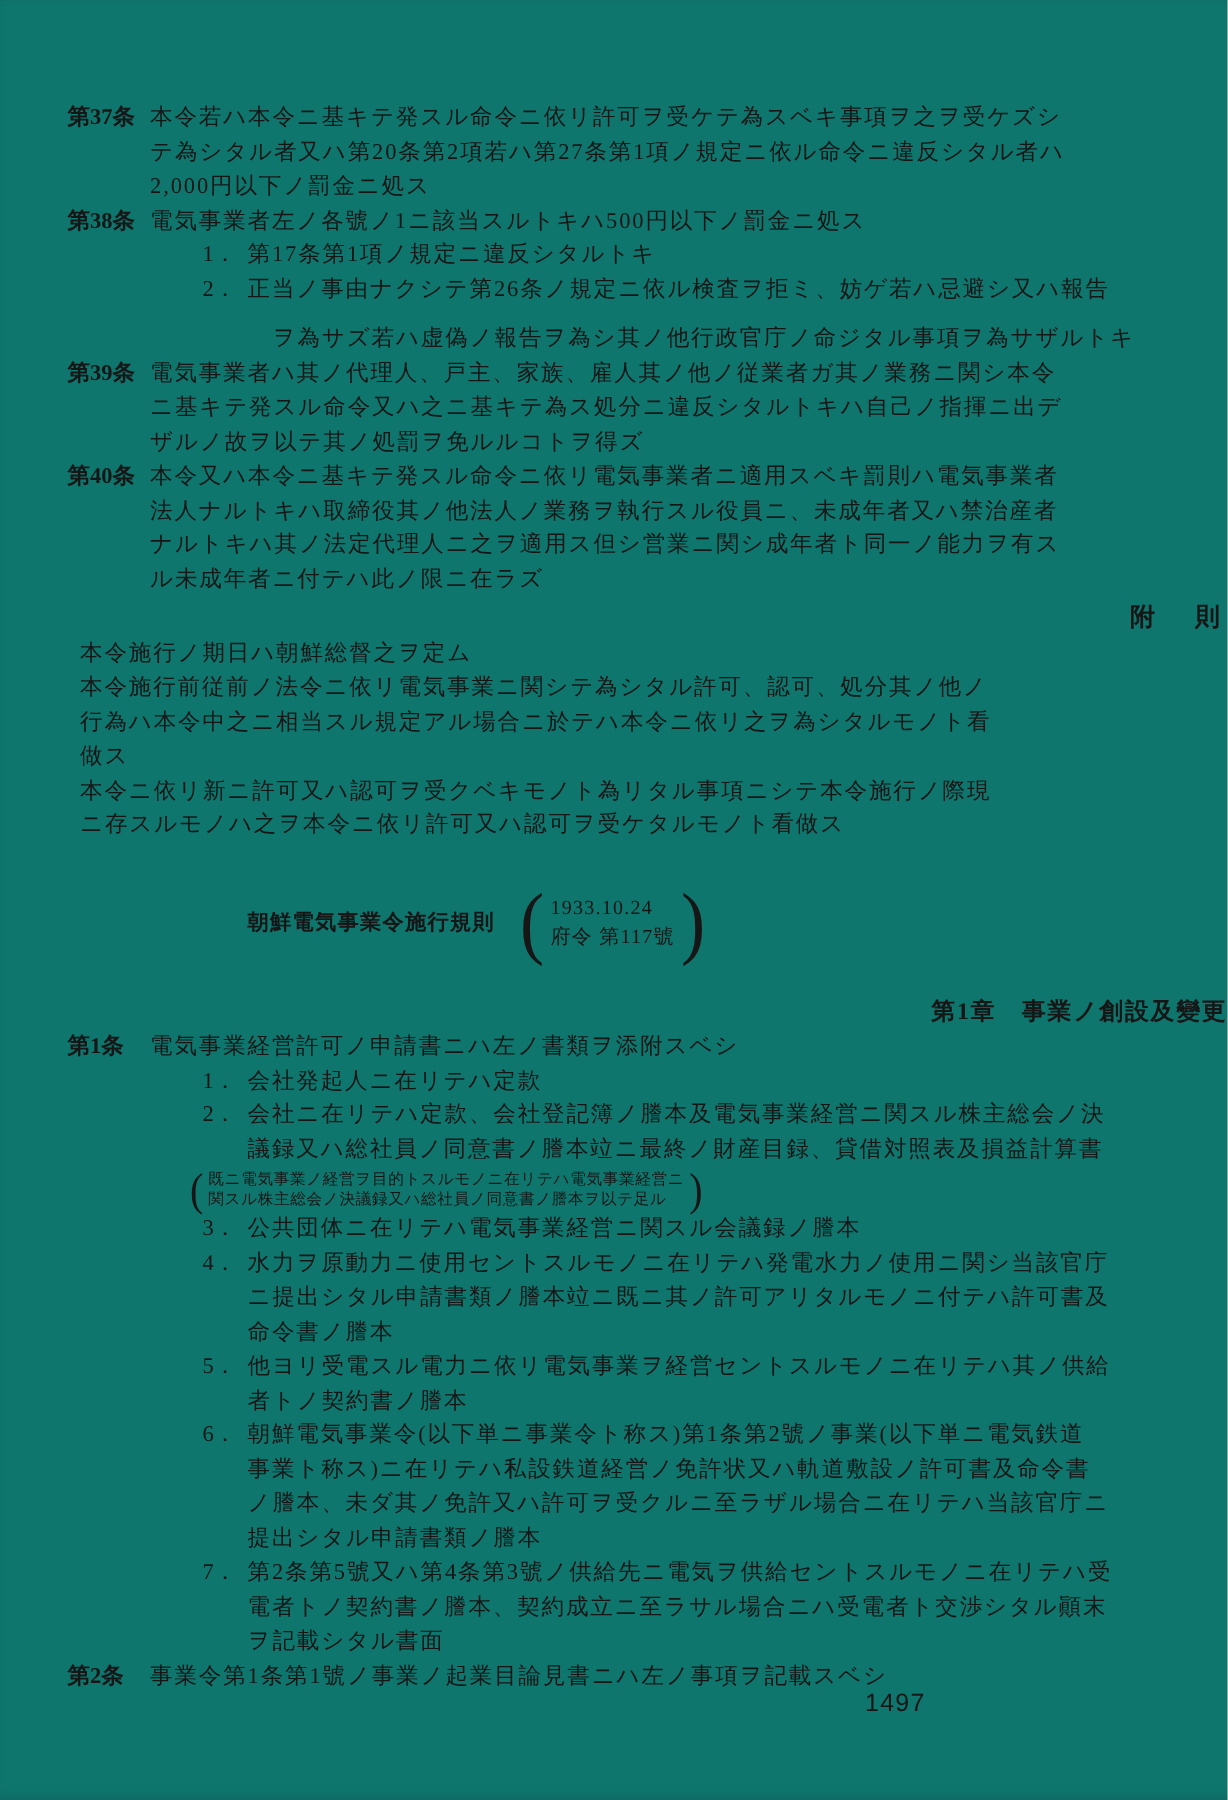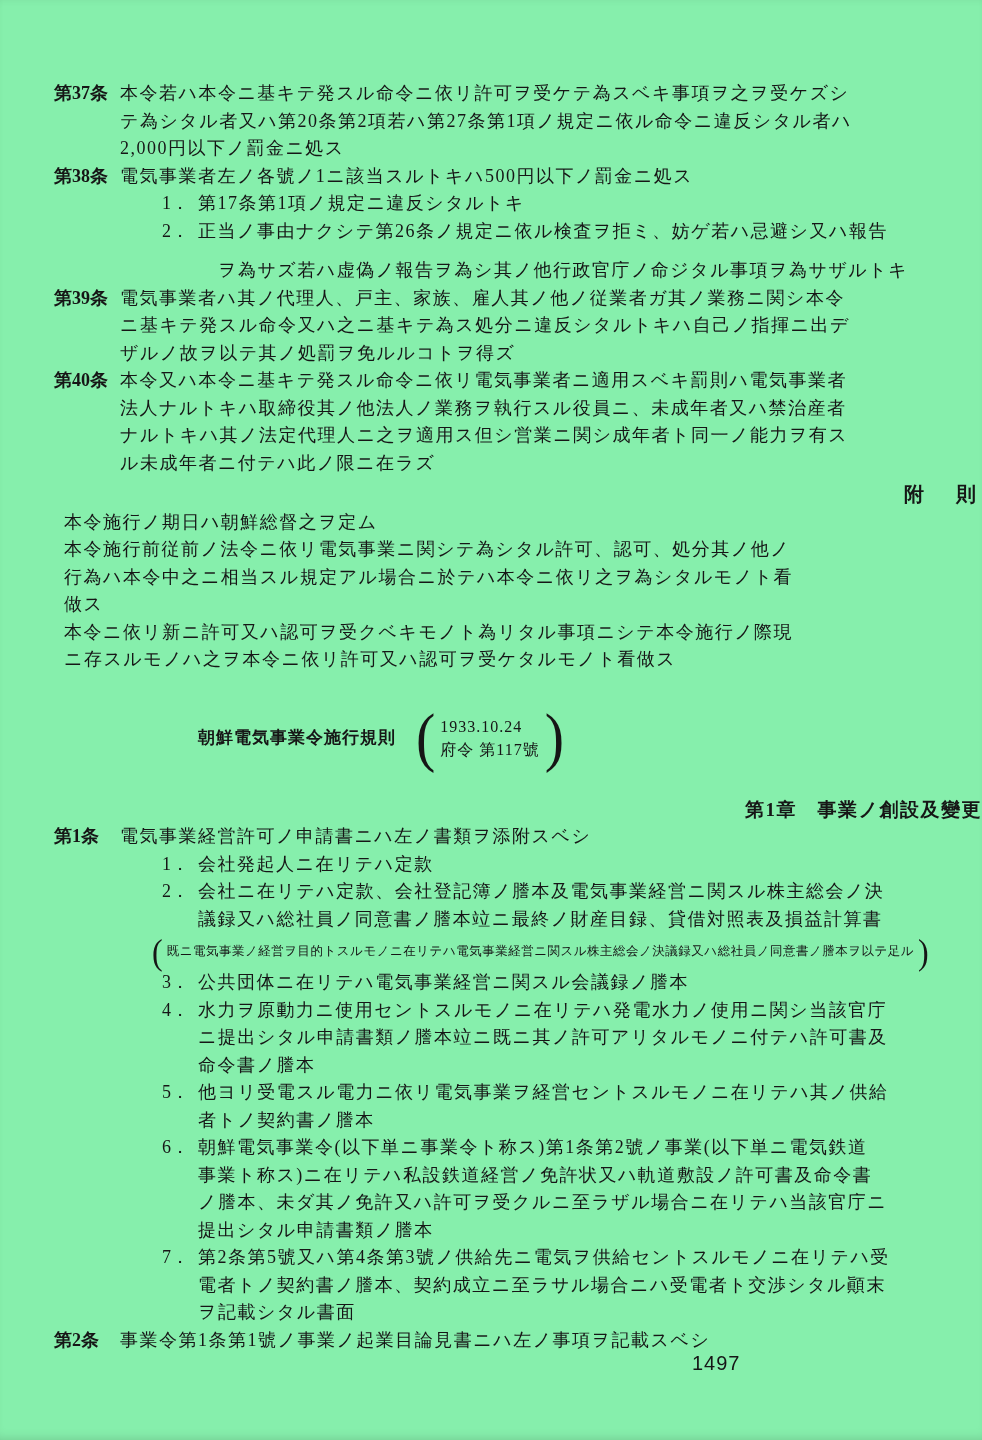--- a/index.html
+++ b/index.html
@@ -1,20 +1,20 @@
 <!DOCTYPE html>
 <html><head>
 <meta charset="utf-8">
 <style>
   html,body { margin:0; padding:0; background:#e9e9e7; }
   .page {
     position:relative;
     width:982px; height:1440px;
     margin:0 auto;
-    background:#86efac;
+    background:#0f766e;
     color:#161616;
     font-family:"Liberation Serif","DejaVu Serif",serif;
     overflow:hidden;
     box-shadow: inset 0 -8px 12px -8px rgba(0,0,0,0.18), inset 0 6px 8px -7px rgba(0,0,0,0.08);
   }
   .doc { position:absolute; top:80px; left:0; width:982px; }
 
   .ln {
     margin:0;
     font-size:18px;
@@ -67,21 +67,21 @@
     text-align:right;
   }
   .rule-start { margin-top:0; }
 
   .note-row {
     display:flex; align-items:center;
     margin-left:-46px;
     height:36px;
   }
   .note-paren { font-size:32px; font-weight:400; line-height:1; transform:scaleY(1.15); }
-  .note-lines { display:flex; flex-direction:row; margin:0 4px; }
+  .note-lines { display:flex; flex-direction:column; margin:0 4px; }
   .note-lines .nl { font-size:12.5px; line-height:16px; letter-spacing:0.5px; white-space:nowrap; }
 
   .page-num {
     position:absolute; left:676px; top:1352px;
     font-size:20px; letter-spacing:1px;
     font-family:"Liberation Sans","DejaVu Sans",sans-serif;
     margin-left:16px;
   }
 </style>
 </head>

